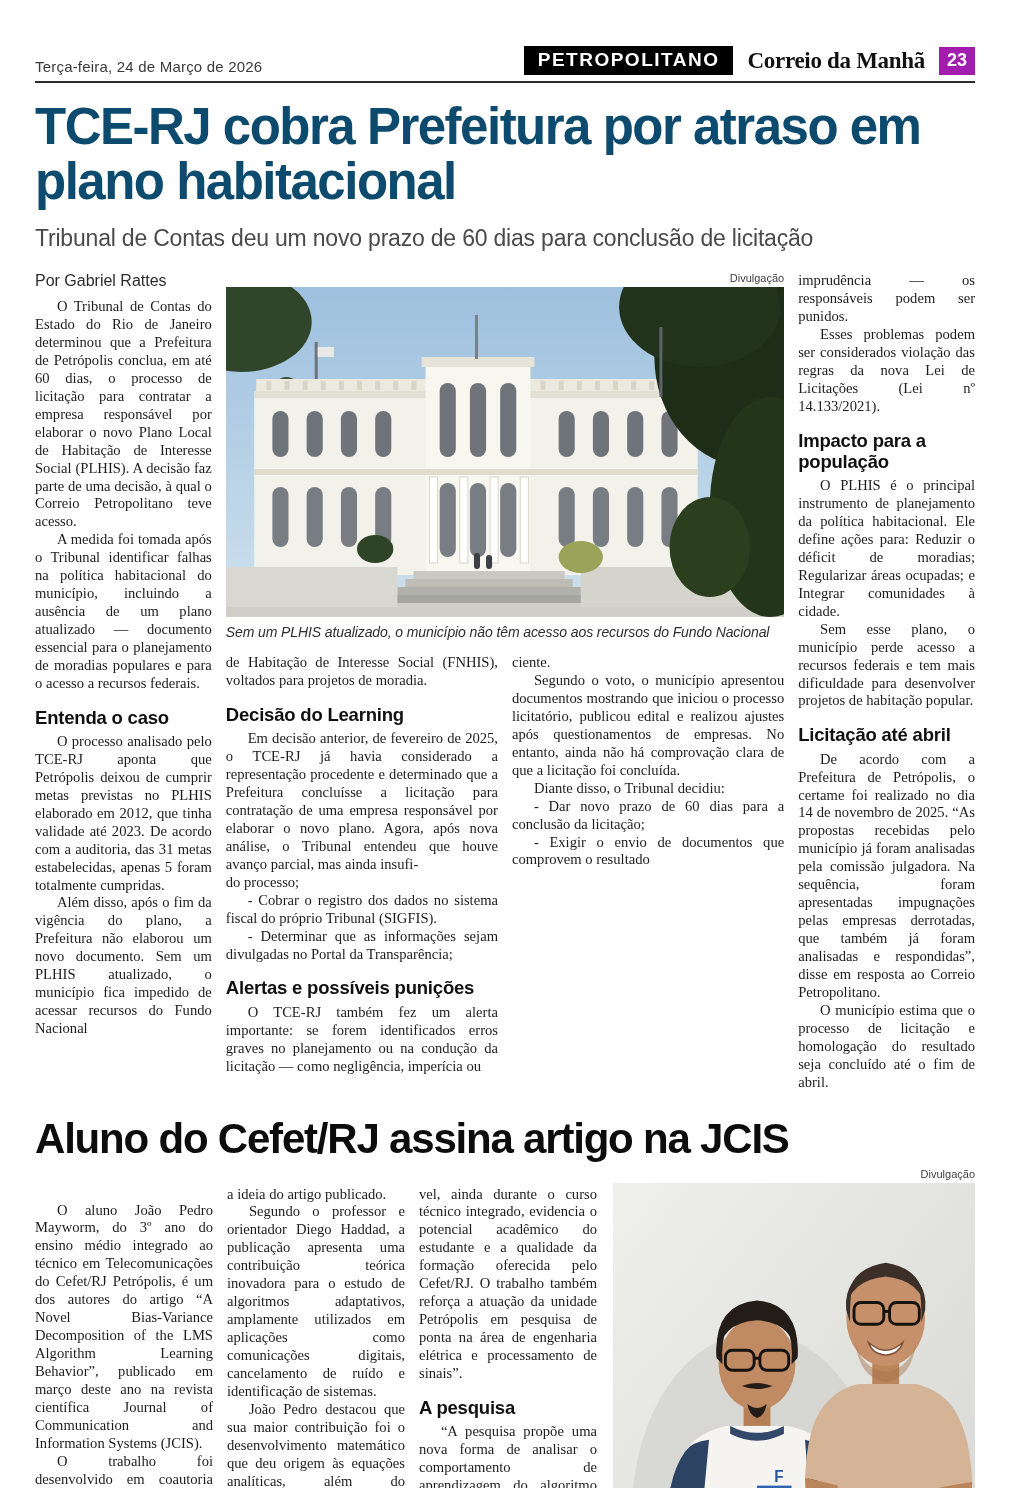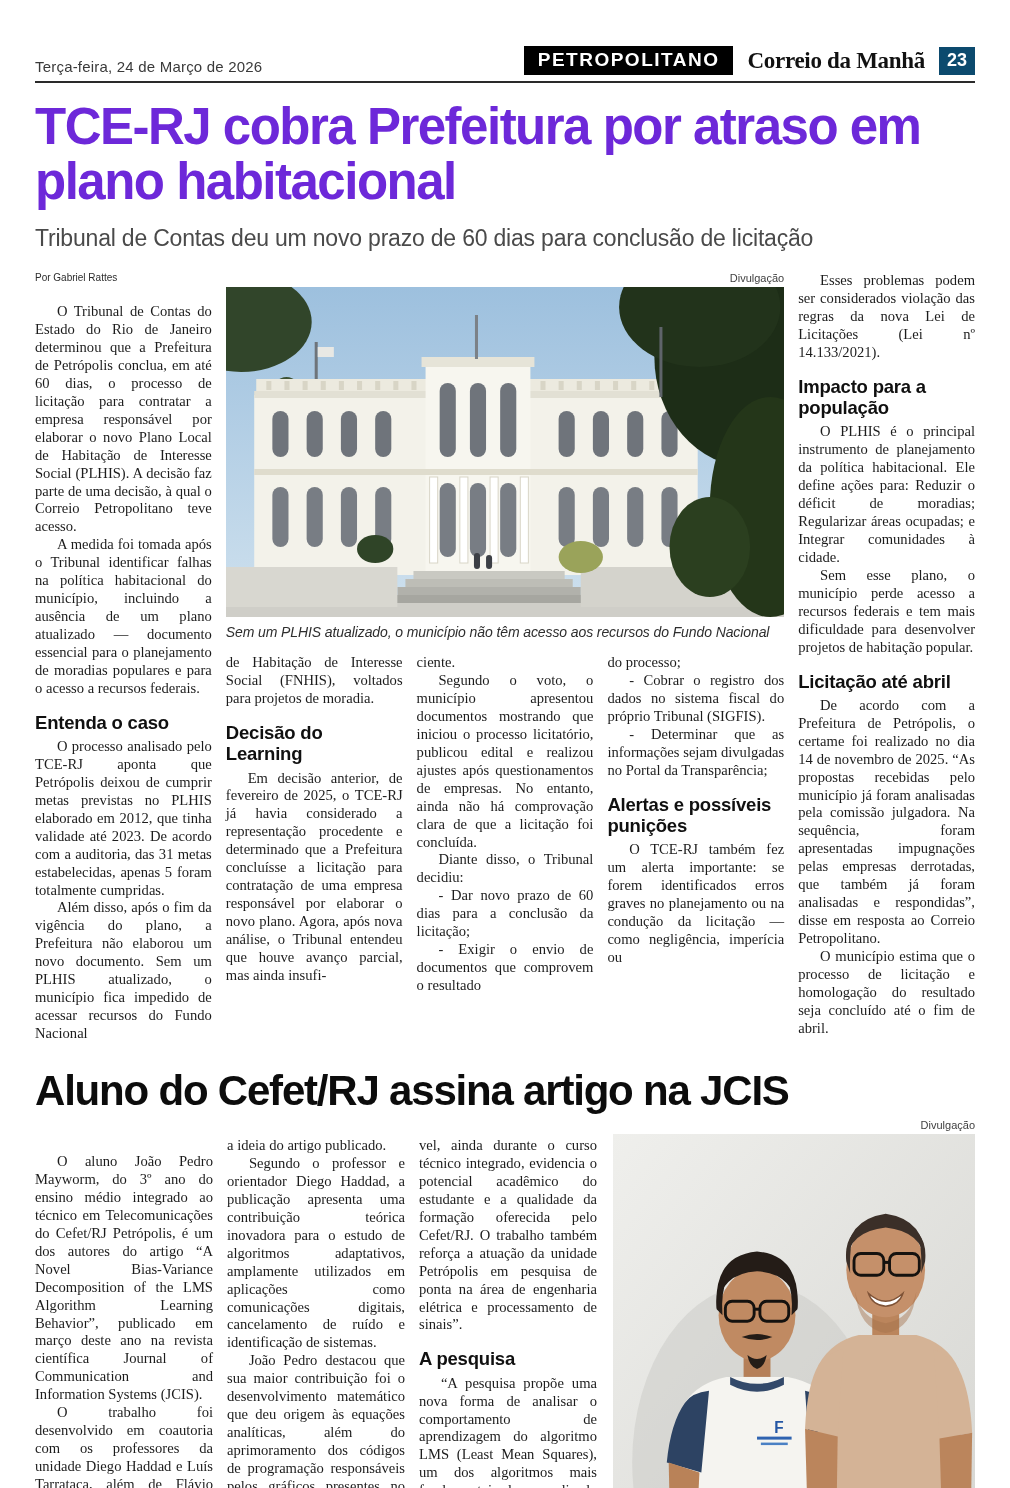--- a/index.html
+++ b/index.html
@@ -13,35 +13,35 @@
   .page { padding:0 35px; }
 
   
   .hdr { display:flex; align-items:flex-end; justify-content:space-between; padding-top:46px; }
   .hdr-date { font-family:"Liberation Sans",sans-serif; font-size:15px; color:#3a3a3a; letter-spacing:.2px; }
   .hdr-right { display:flex; align-items:center; gap:14px; }
   .section-flag { background:#000; color:#fff; font-family:"Liberation Sans",sans-serif;
     font-weight:bold; font-size:19px; letter-spacing:1.5px; padding:3px 14px 4px;margin-left:16px; }
   .masthead { font-family:Liberation Serif, serif; font-weight:bold; font-size:23px;
     letter-spacing:-0.3px; color:#111; }
-  .pageno { background:#0c4a6e; color:#fff; font-family:"Liberation Sans",sans-serif;
+  .pageno { background:#a21caf; color:#fff; font-family:"Liberation Sans",sans-serif;
     font-weight:bold; font-size:18px; padding:3px 8px 4px; }
   .hdr-rule { border:none; border-top:2.5px solid #2a2a2a; margin-top:6px; }
 
   
   .headline1 { font-family:"Liberation Sans",sans-serif; font-weight:bold; font-size:51px;
-    line-height:1.08; letter-spacing:-1.5px; color:#6d28d9; margin-top:16px; }
+    line-height:1.08; letter-spacing:-1.5px; color:#0c4a6e; margin-top:16px; }
   .subhead { font-family:"Liberation Sans",sans-serif; font-size:23px; color:#4a4a4a;
     letter-spacing:-0.2px; margin-top:16px; }
 
   .cols5 { display:grid; grid-template-columns:repeat(5,1fr); column-gap:14px; margin-top:20px; }
   .colmid { grid-column:2 / 5; }
-  .cols3in { display:grid; grid-template-columns:repeat(3,1fr); column-gap:14px; margin-top:14px; }
-
-  .byline { font-family:"Liberation Sans",sans-serif; font-size:10px; color:#2c2c2c; margin-bottom:20px; }
+  .cols3in { display:grid; grid-template-columns:repeat(2,1fr); column-gap:14px; margin-top:14px; }
+
+  .byline { font-family:"Liberation Sans",sans-serif; font-size:16px; color:#2c2c2c; margin-bottom:8px; }
 
   p.body { font-size:14.6px; line-height:1.23; text-align:justify; text-indent:1.5em; }
   p.body.noind { text-indent:0; }
   .xhead { font-family:"Liberation Sans",sans-serif; font-weight:bold; font-size:18.5px;
     letter-spacing:-0.2px; color:#101010; margin:14px 0 5px; line-height:1.15; }
 
   .credit { font-family:"Liberation Sans",sans-serif; font-size:11px; color:#3f3f3f;
     text-align:right; margin-bottom:3px; }
   .caption { font-family:"Liberation Sans",sans-serif; font-style:italic; font-size:14px;
     color:#2e2e2e; margin-top:7px; letter-spacing:-0.1px; }
@@ -219,20 +219,21 @@
             <p class="body noind">do processo;</p>
             <p class="body">- Cobrar o registro dos dados no sistema fiscal do próprio Tribunal (SIGFIS).</p>
             <p class="body">- Determinar que as informações sejam divulgadas no Portal da Transparência;</p>
             <h3 class="xhead">Alertas e possíveis punições</h3>
             <p class="body">O TCE-RJ também fez um alerta importante: se forem identificados erros graves no planejamento ou na condução da licitação — como negligência, imperícia ou</p>
           </div>
         </div>
       </div>
 
       <div>
+        <p class="body noind">imprudência — os responsáveis podem ser punidos.</p>
         <p class="body">Esses problemas podem ser considerados violação das regras da nova Lei de Licitações (Lei nº 14.133/2021).</p>
         <h3 class="xhead">Impacto para a população</h3>
         <p class="body">O PLHIS é o principal instrumento de planejamento da política habitacional. Ele define ações para: Reduzir o déficit de moradias; Regularizar áreas ocupadas; e Integrar comunidades à cidade.</p>
         <p class="body">Sem esse plano, o município perde acesso a recursos federais e tem mais dificuldade para desenvolver projetos de habitação popular.</p>
         <h3 class="xhead">Licitação até abril</h3>
         <p class="body">De acordo com a Prefeitura de Petrópolis, o certame foi realizado no dia 14 de novembro de 2025. “As propostas recebidas pelo município já foram analisadas pela comissão julgadora. Na sequência, foram apresentadas impugnações pelas empresas derrotadas, que também já foram analisadas e respondidas”, disse em resposta ao Correio Petropolitano.</p>
         <p class="body">O município estima que o processo de licitação e homologação do resultado seja concluído até o fim de abril.</p>
       </div>
     </div>
   </div>

